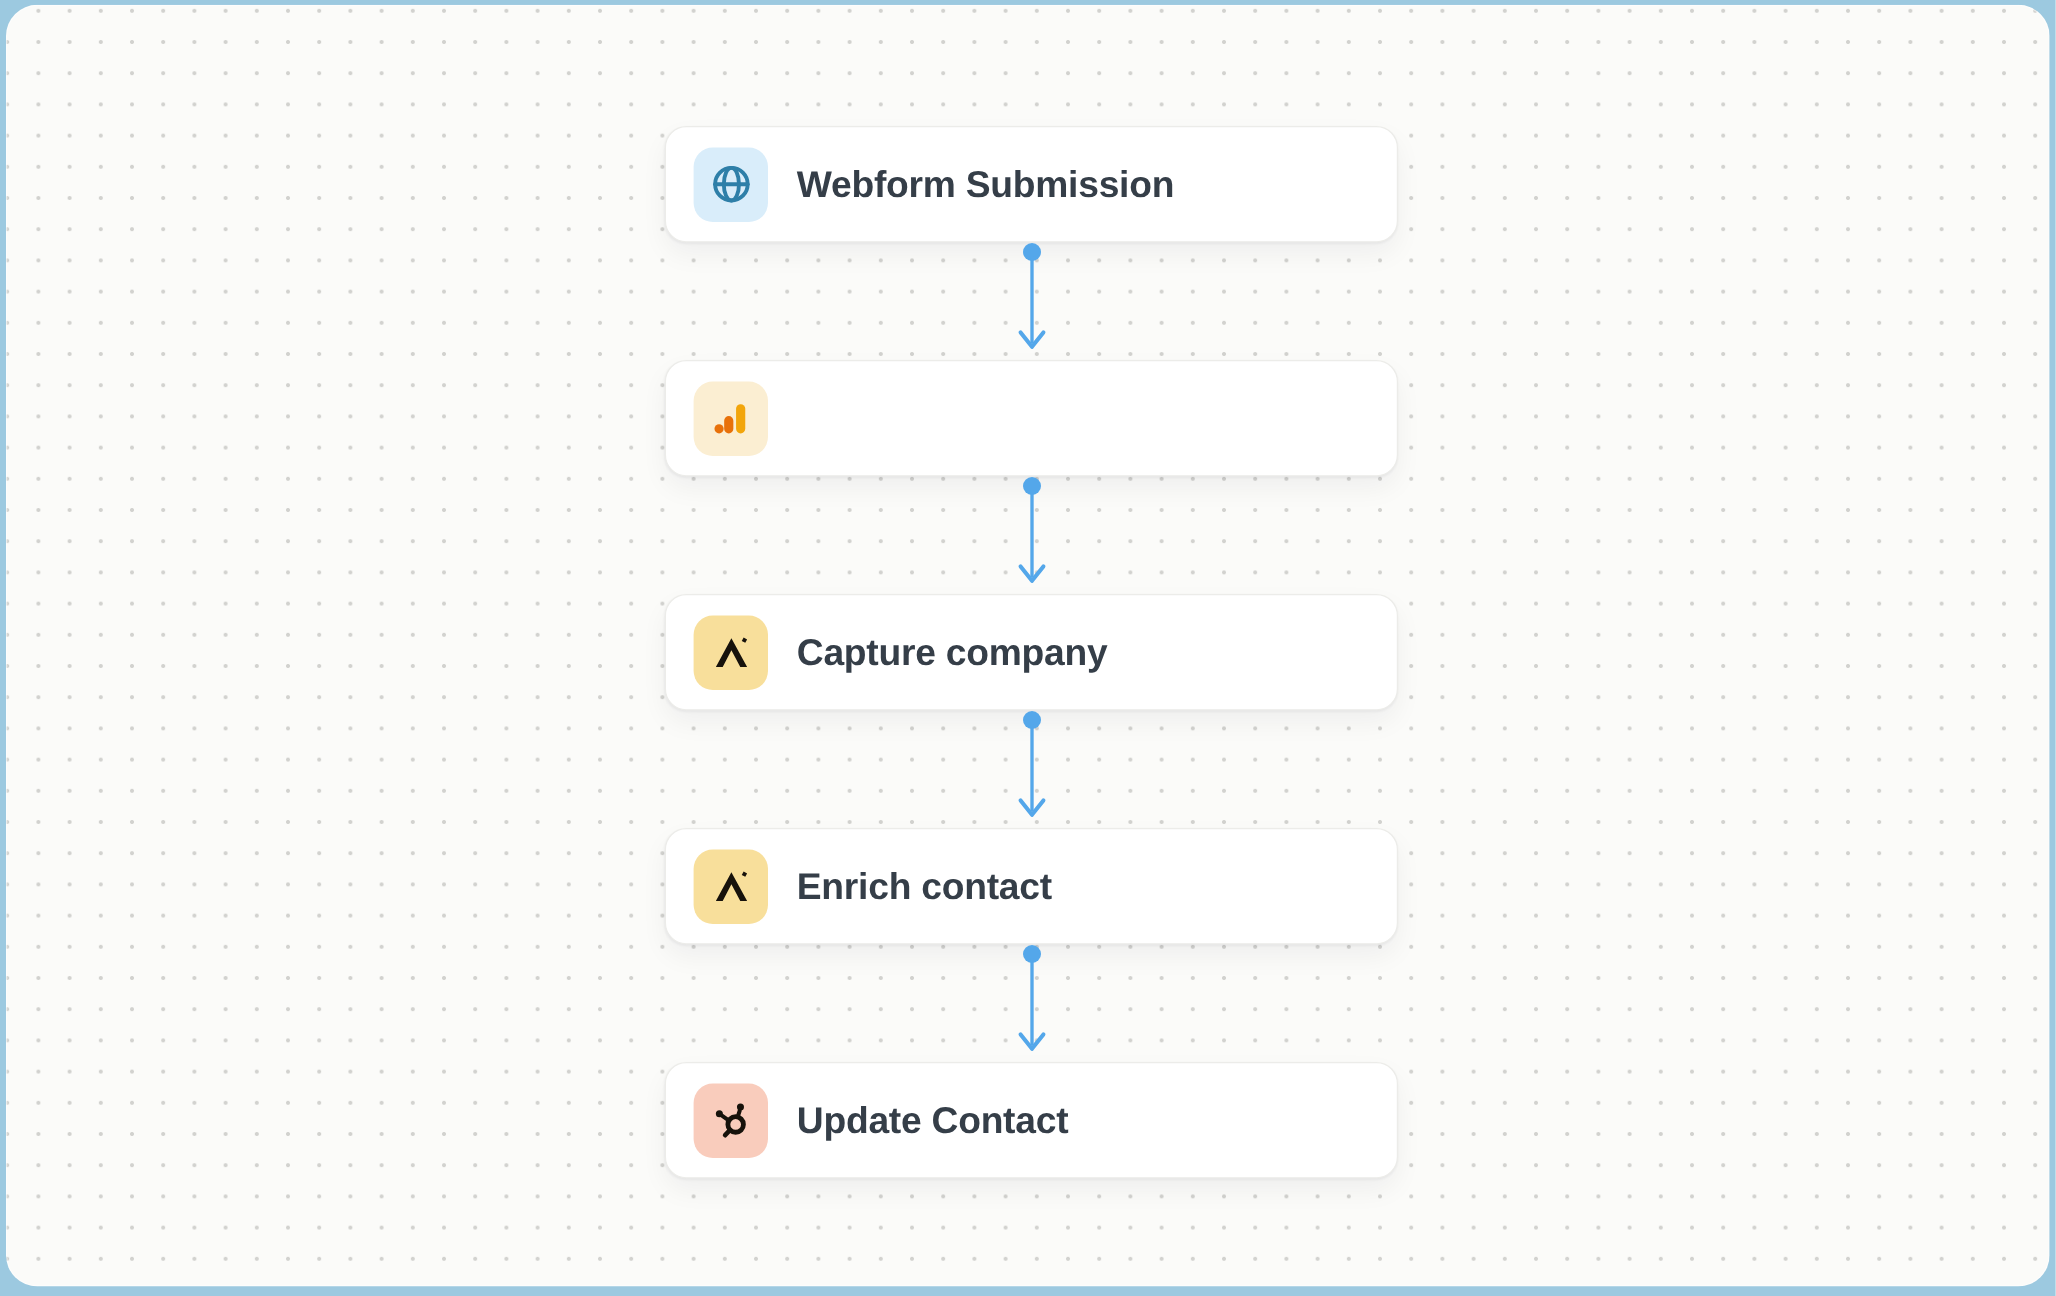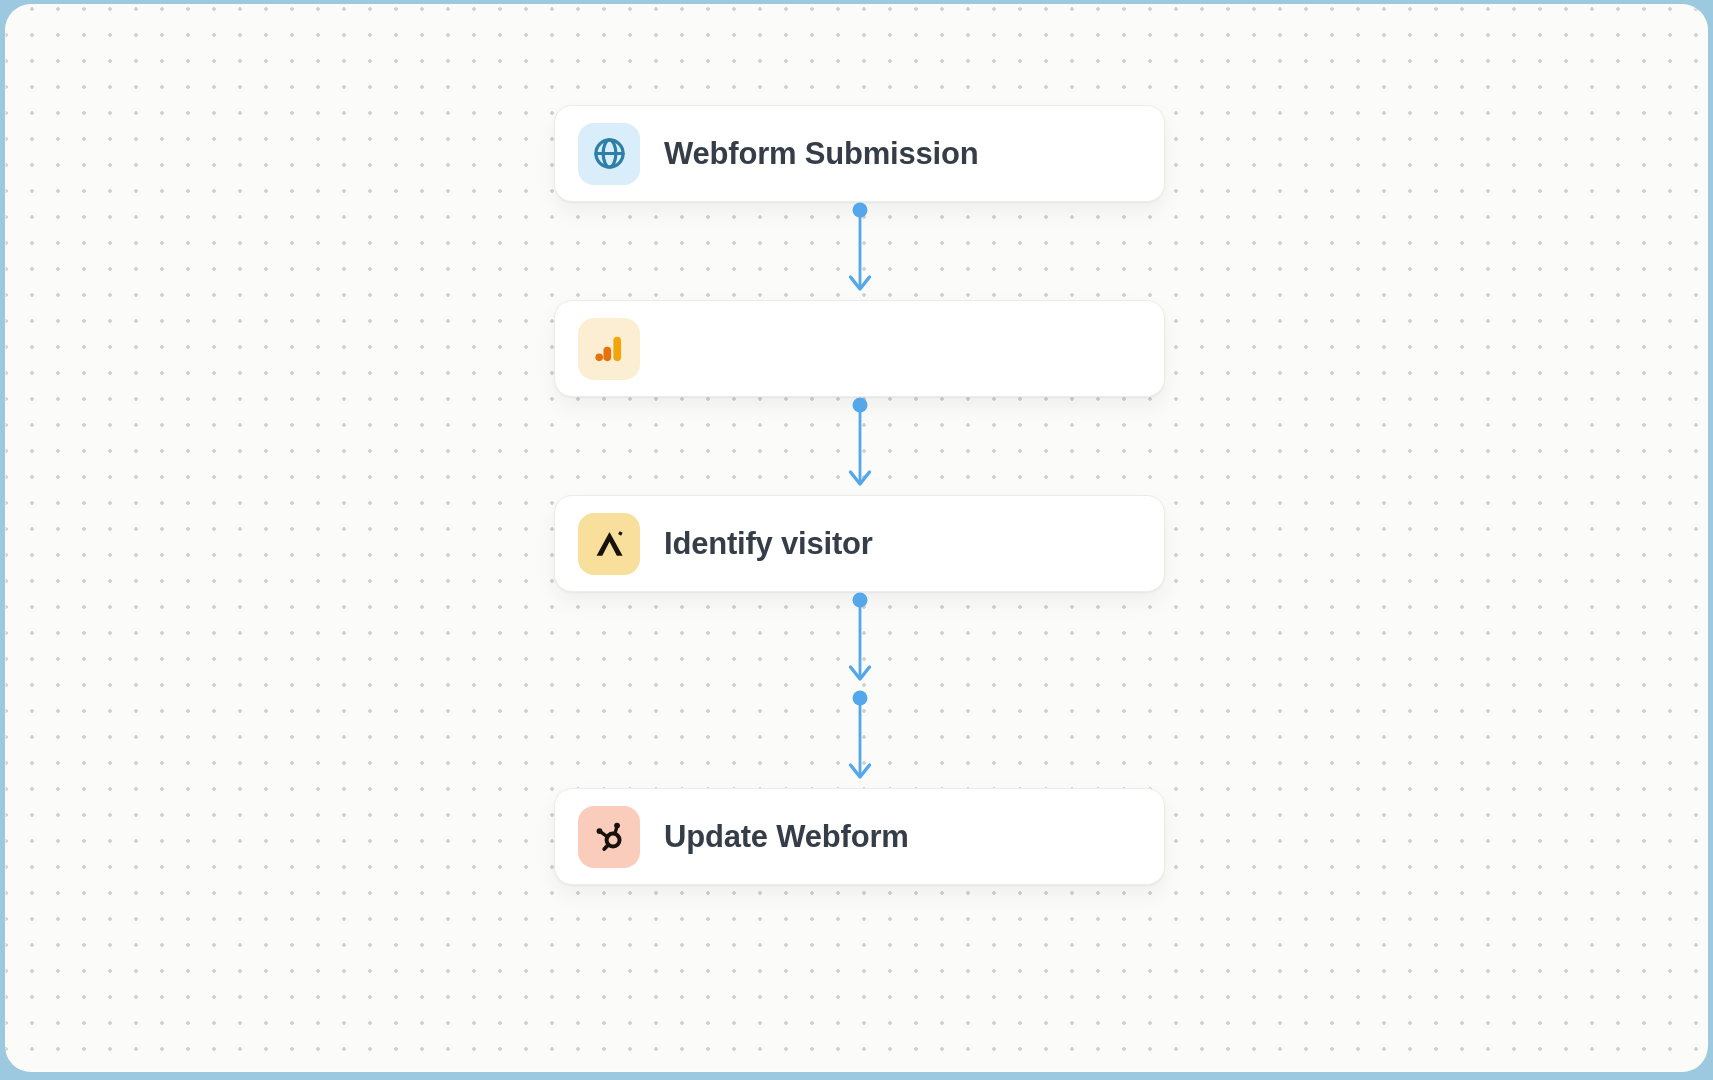--- a/index.html
+++ b/index.html
@@ -101,43 +101,52 @@
     <path d="M8.5 75 L18 87 L27.5 75" fill="none" stroke="#54A7EA" stroke-width="3.4" stroke-linecap="round" stroke-linejoin="round"></path>
         </svg>
       </div>
   <div class="node">
     <span class="tile" style="background-color: rgb(248, 223, 155);">
           <svg width="37" height="37" viewBox="0 0 24 24">
       <path d="M12 4.5 L20.5 20 H16.8 L12 10.9 L7.3 20 H3.6 Z" fill="#17120B"></path>
       <path d="M18.6 4.1 l1.9 1.0 -1.0 1.8 -1.9 -1.0 Z" fill="#17120B"></path>
           </svg>
         </span>
-    <span class="label">Identify visitor</span>
+    <span class="label">Capture company</span>
   </div>
 <div class="connector">
         <svg width="36" height="98" viewBox="0 0 36 98">
     <circle cx="18" cy="8" r="7.5" fill="#54A7EA"></circle>
     <line x1="18" y1="12" x2="18" y2="84" stroke="#54A7EA" stroke-width="2.8"></line>
     <path d="M8.5 75 L18 87 L27.5 75" fill="none" stroke="#54A7EA" stroke-width="3.4" stroke-linecap="round" stroke-linejoin="round"></path>
         </svg>
       </div>
+  <div class="node">
+    <span class="tile" style="background-color: rgb(248, 223, 155);">
+          <svg width="37" height="37" viewBox="0 0 24 24">
+      <path d="M12 4.5 L20.5 20 H16.8 L12 10.9 L7.3 20 H3.6 Z" fill="#17120B"></path>
+      <path d="M18.6 4.1 l1.9 1.0 -1.0 1.8 -1.9 -1.0 Z" fill="#17120B"></path>
+          </svg>
+        </span>
+    <span class="label">Enrich contact</span>
+  </div>
 <div class="connector">
         <svg width="36" height="98" viewBox="0 0 36 98">
     <circle cx="18" cy="8" r="7.5" fill="#54A7EA"></circle>
     <line x1="18" y1="12" x2="18" y2="84" stroke="#54A7EA" stroke-width="2.8"></line>
     <path d="M8.5 75 L18 87 L27.5 75" fill="none" stroke="#54A7EA" stroke-width="3.4" stroke-linecap="round" stroke-linejoin="round"></path>
         </svg>
       </div>
   <div class="node">
     <span class="tile" style="background-color: rgb(249, 204, 188);">
           <svg width="37" height="37" viewBox="0 0 24 24" fill="none" stroke="#17120B" stroke-linecap="round">
       <circle cx="14.3" cy="14.3" r="4.2" stroke-width="2.6"></circle>
       <path d="M15.4 10.2 L16.5 6.8" stroke-width="2.2"></path>
       <circle cx="16.9" cy="4.9" r="1.9" fill="#17120B" stroke="none"></circle>
       <path d="M10.7 12.2 L6.9 9.5" stroke-width="2.2"></path>
       <circle cx="5.5" cy="8.5" r="1.9" fill="#17120B" stroke="none"></circle>
       <path d="M11.2 17.4 L8.6 20.1" stroke-width="2.5"></path>
           </svg>
         </span>
-    <span class="label">Update Webform</span>
+    <span class="label">Update Contact</span>
   </div>
 </div>
 </div>
 
 </body></html>

